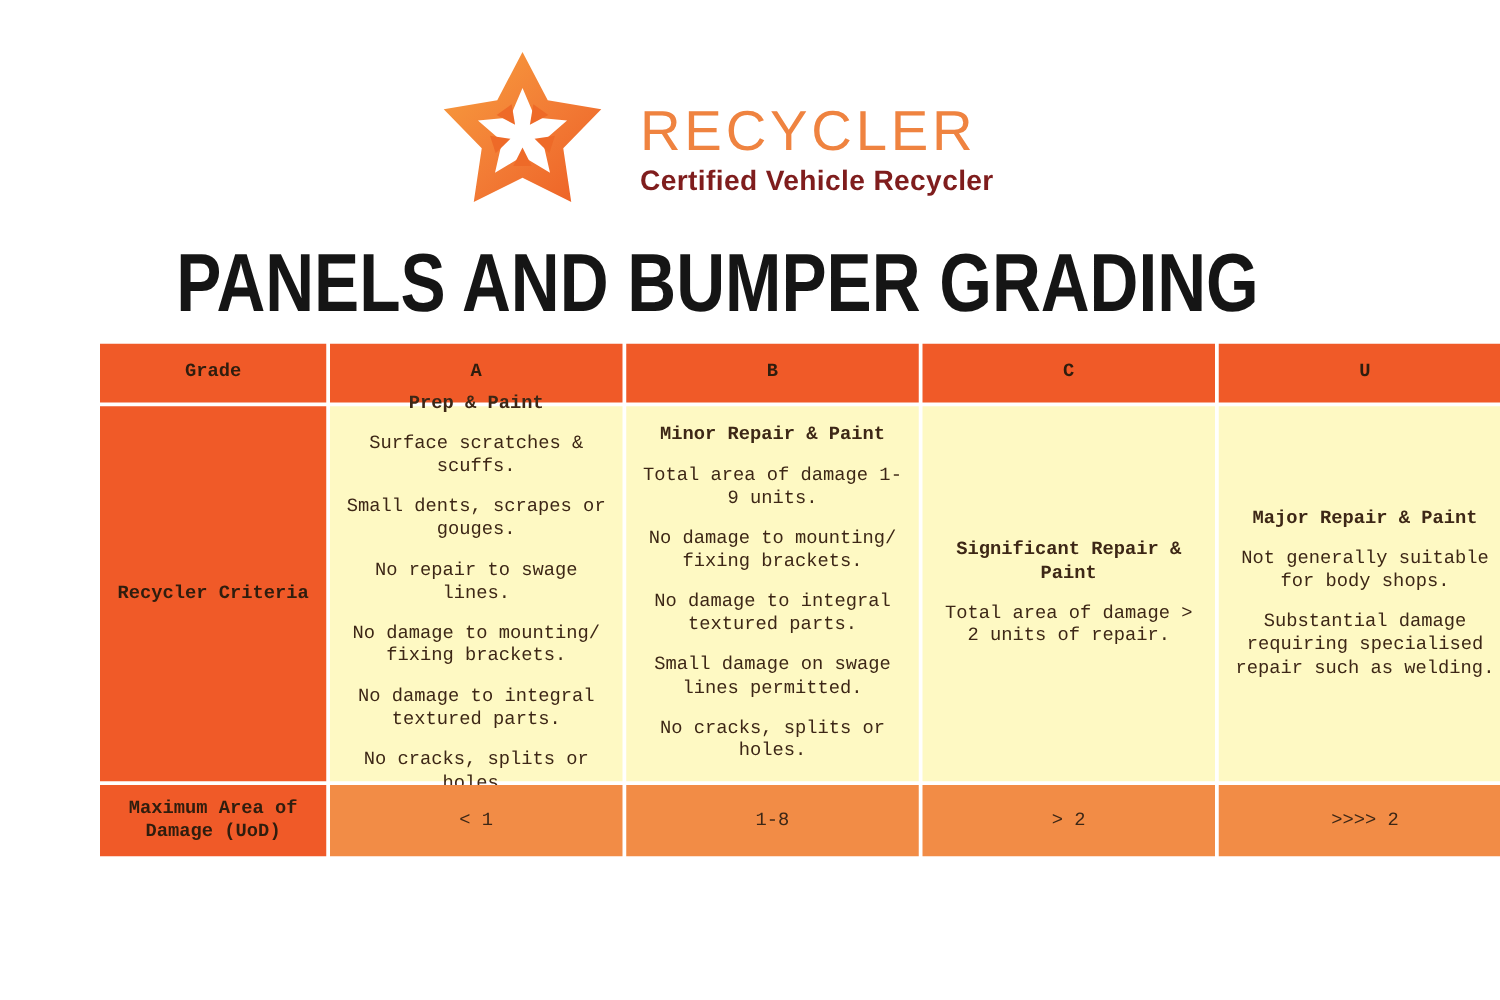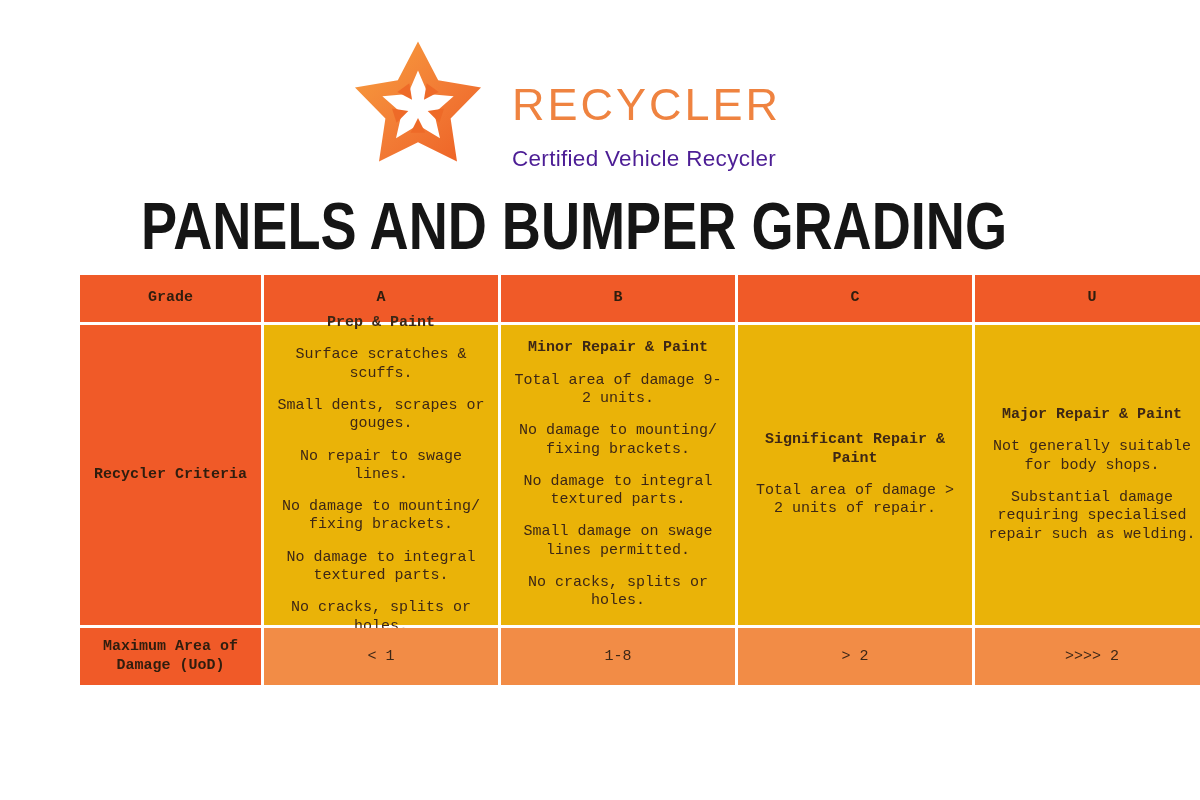--- a/index.html
+++ b/index.html
@@ -13,22 +13,22 @@
 
   
   .logo { position: absolute; left: 330px; top: 26px; display: flex; align-items: flex-start; }
   .logo-star { width: 176px; height: 156px; }
   .logo-text { margin-left: 6px; padding-top: 56px; }
   .brand {
     color: #EF8340; font-weight: normal; font-size: 45px;
     letter-spacing: 3px; line-height: 1;
   }
   .tagline {
-    color: #4c1d95; font-weight: normal; font-size: 22.5px;
-    letter-spacing: 0.3px; margin-top: 21px; line-height: 1;
+    color: #7f1d1d; font-weight: bold; font-size: 22.5px;
+    letter-spacing: 0.3px; margin-top: 7px; line-height: 1;
   }
 
   
   .page-title-wrap { position: absolute; top: 192px; left: 0; width: 1149px; text-align: center; }
   .page-title {
     display: inline-block;
     font-size: 66px; font-weight: bold; color: #151515;
     letter-spacing: 0px; line-height: 1.05; white-space: nowrap;
     transform: scaleX(0.82); transform-origin: center;
   }
@@ -42,21 +42,21 @@
     gap: 3px;
     font-family: Liberation Mono, monospace;
   }
   .hdr, .rowlabel {
     background: #F05A28; color: #2F1D0E;
     display: flex; align-items: center; justify-content: center;
     text-align: center; font-weight: bold; font-size: 15px;
     line-height: 1.25; padding: 4px 10px;
   }
   .cell {
-    background: #eab308; color: #3D2716;
+    background: #fef9c3; color: #3D2716;
     display: flex; flex-direction: column; justify-content: center; align-items: center;
     text-align: center; font-size: 15px; line-height: 1.22;
     padding: 10px 10px;
   }
   .cell p { margin: 7px 0; }
   .cell .cell-title { font-weight: bold; }
   .valcell {
     background: #F28C46; color: #3D2716;
     display: flex; align-items: center; justify-content: center;
     text-align: center; font-size: 15px; padding: 4px 8px;
@@ -112,21 +112,21 @@
     <p>Surface scratches &amp; scuffs.</p>
     <p>Small dents, scrapes or gouges.</p>
     <p>No repair to swage lines.</p>
     <p>No damage to mounting/ fixing brackets.</p>
     <p>No damage to integral textured parts.</p>
     <p>No cracks, splits or holes.</p>
   </div>
 
   <div class="cell">
     <p class="cell-title">Minor Repair &amp; Paint</p>
-    <p>Total area of damage 9-2 units.</p>
+    <p>Total area of damage 1-9 units.</p>
     <p>No damage to mounting/ fixing brackets.</p>
     <p>No damage to integral textured parts.</p>
     <p>Small damage on swage lines permitted.</p>
     <p>No cracks, splits or holes.</p>
   </div>
 
   <div class="cell">
     <p class="cell-title">Significant Repair &amp; Paint</p>
     <p>Total area of damage &gt; 2 units of repair.</p>
   </div>

